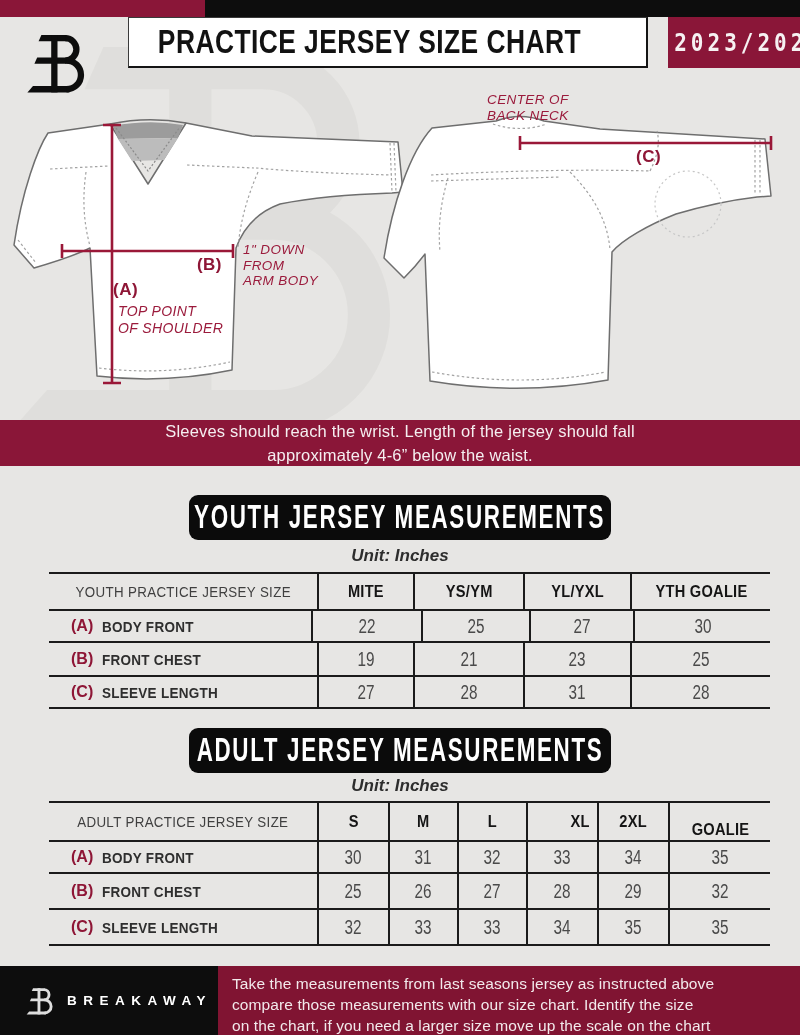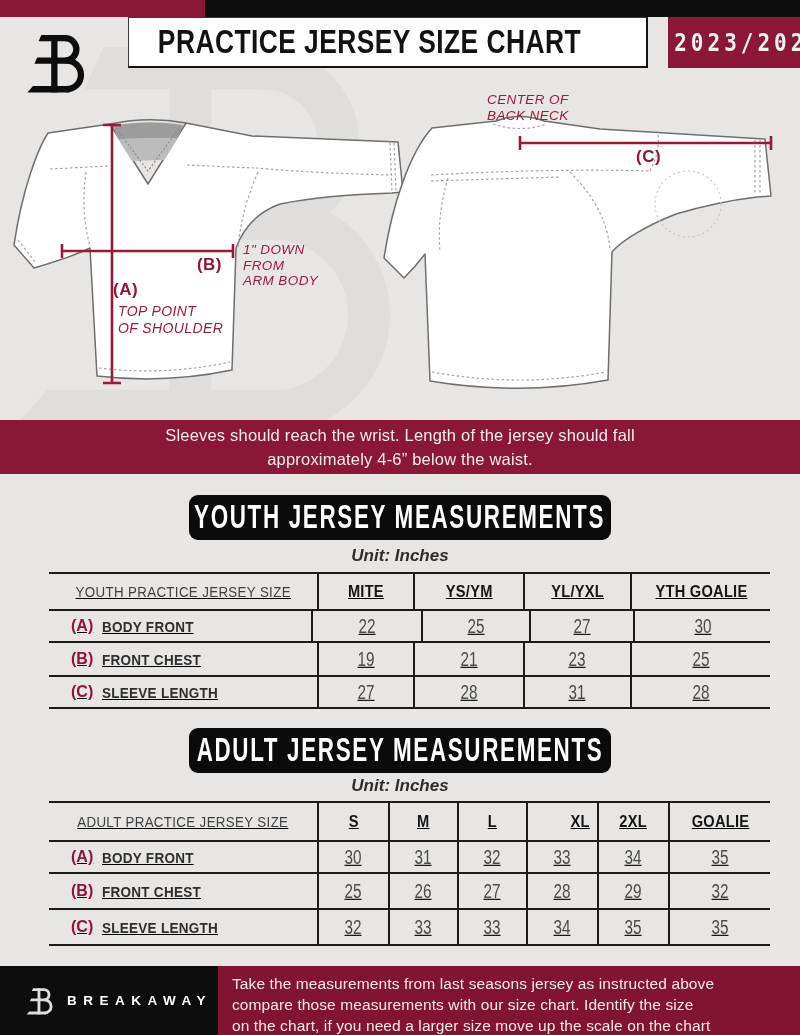--- a/index.html
+++ b/index.html
@@ -29,21 +29,21 @@
     color:#F6F1F2; letter-spacing:4px; display:inline-block; transform:scaleY(1.2); margin-right:-4px; }
 
   
   .mlabel { position:absolute; color:#8E1636; font-weight:800; font-size:17px; letter-spacing:.5px; }
   .mnote  { position:absolute; color:#9B1B3C; font-style:italic; font-weight:500;
             font-size:13.5px; line-height:15.5px; letter-spacing:.4px; white-space:nowrap; }
   .mnote.big { font-size:14px; line-height:17px; }
 
   
   .notice {
-    left:0; top:420px; width:800px; height:54px; background:#8A1638;
+    left:0; top:420px; width:800px; height:46px; background:#8A1638;
     display:flex; flex-direction:column; align-items:center; justify-content:center;
     color:#F5EEF0; font-size:16.5px; line-height:24px; letter-spacing:.2px;
   }
 
   
   .black-banner {
     left:189px; top:495px; width:422px; height:45px; background:#0B0B0B; border-radius:9px;
     display:flex; align-items:center; justify-content:center;
   }
   .black-banner.adult { top:728px; }
@@ -52,21 +52,21 @@
   .unit { left:0; width:800px; text-align:center; font-style:italic; font-weight:600;
     color:#2D2D2D; font-size:17px; }
   .unit.youth { top:546px; }
   .unit.adult { top:776px; }
 
   
   .table { left:49px; width:721px; border-top:2px solid #1B1B1B; }
   .table.youth { top:572px; }
   .table.adult { top:801px; }
   .trow { display:flex; border-bottom:2px solid #1B1B1B; align-items:stretch; }
-  .tcell { display:flex; align-items:center; justify-content:center;text-decoration:underline; }
+  .tcell { display:flex; align-items:center; justify-content:center; }
   .vline { border-left:2px solid #1B1B1B; }
   .label-col { justify-content:center; }
   .row-label-col { justify-content:flex-start; padding-left:22px; }
   .cond { display:inline-block; transform:scaleX(.86); white-space:nowrap; }
   .col-head { font-size:15.5px; color:#3F3F3F; font-weight:500; letter-spacing:.4px; }
   .size-head { font-size:17px; color:#151515; font-weight:700; letter-spacing:.3px; }
   .rkey { color:#8E1636; font-weight:800; font-size:16px; margin-right:9px; }
   .rlabel { color:#2E2E2E; font-weight:600; font-size:15px; letter-spacing:.3px;
     display:inline-block; transform:scaleX(.9); transform-origin:left center; white-space:nowrap; }
   .num { font-size:18px; color:#4A4A4A; font-weight:500;
@@ -304,21 +304,21 @@
         </div>
       <div class="tcell vline" style="width:69px;">
           <span class="cond size-head">L</span>
         </div>
       <div class="tcell vline" style="width:71px;padding-left:36px;">
           <span class="cond size-head">XL</span>
         </div>
       <div class="tcell vline" style="width:71px;">
           <span class="cond size-head">2XL</span>
         </div>
-      <div class="tcell vline" style="width:102px;">
+      <div class="tcell vline" style="width:102px;align-items:flex-end;">
           <span class="cond size-head">GOALIE</span>
         </div>
     </div>
     <div class="trow" style="height:32px;">
       <div class="tcell row-label-col" style="width:268px;">
           <span class="rkey">(A)</span>
           <span class="rlabel">BODY FRONT</span>
         </div>
       <div class="tcell vline" style="width:71px;">
           <span class="num">30</span>

